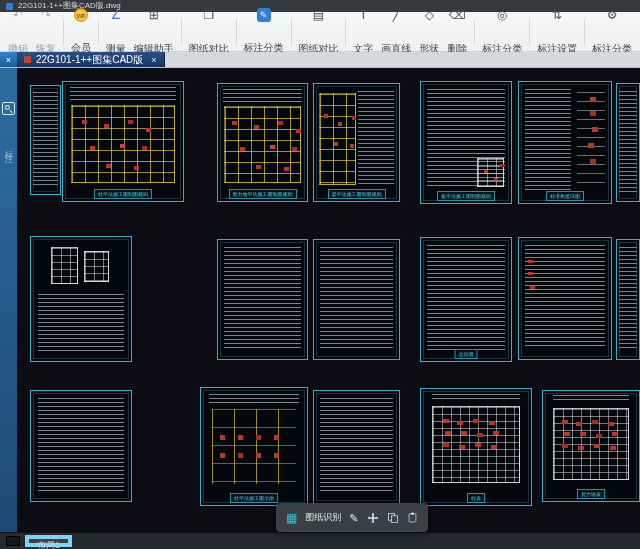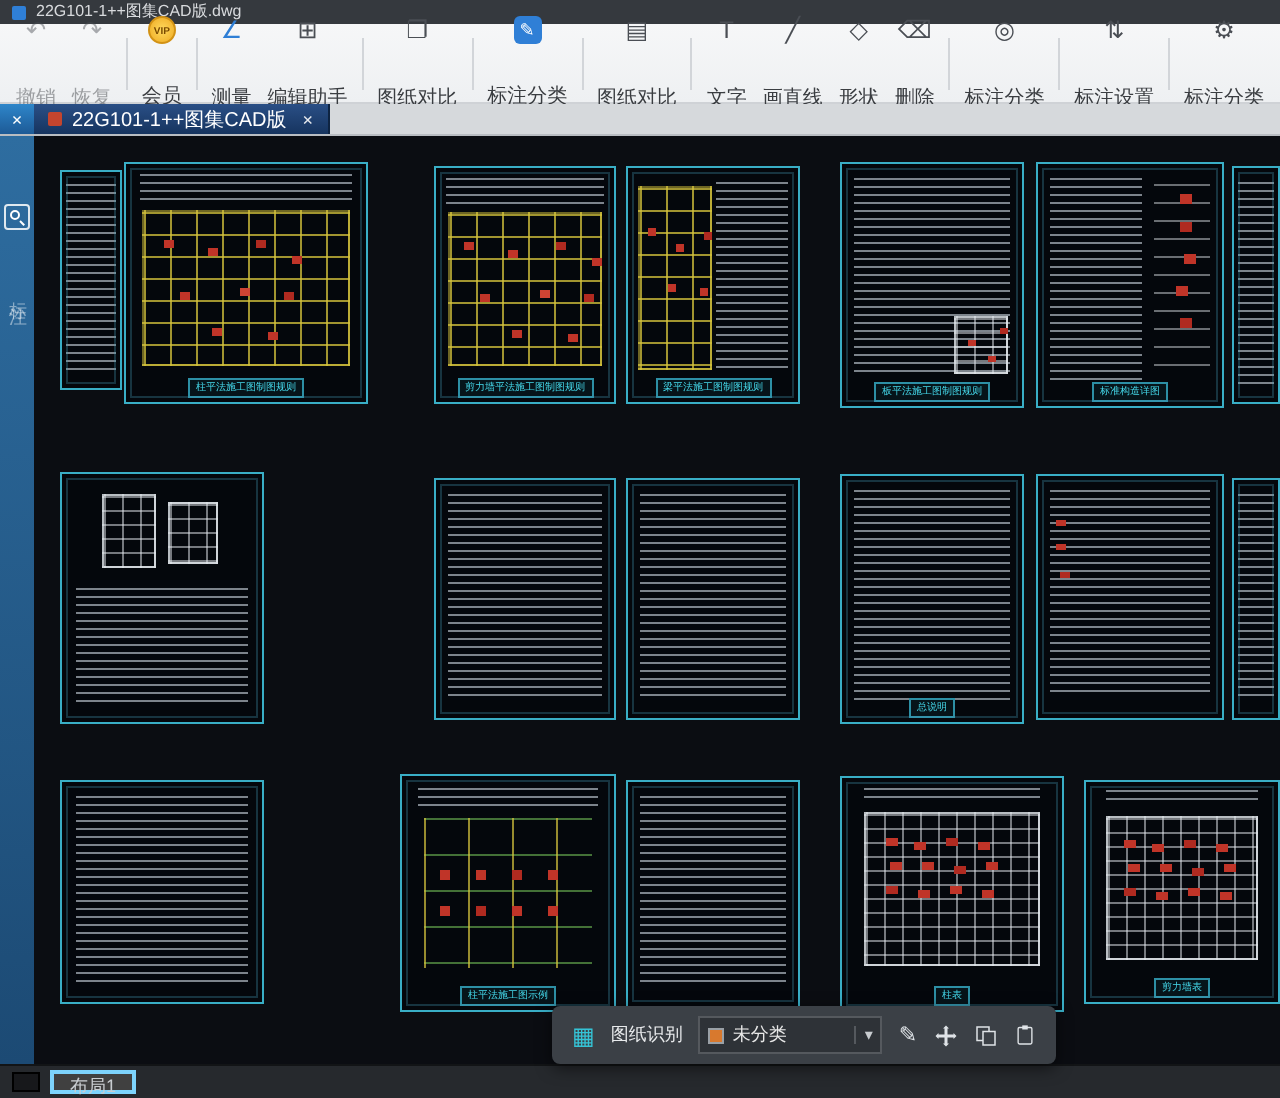--- a/index.html
+++ b/index.html
@@ -133,21 +133,21 @@
   .swatch { width:8px; height:8px; border:1px solid #9aa0a6; }
   .fb-dd .caret { margin-left:auto; color:#c8ccd0; font-size:8px; border-left:1px solid #55595e;
     padding-left:4px; }
   .fb-ic { color:#dfe3e7; font-size:11px; line-height:12px; display:flex; align-items:center; }
 
   
   .statusbar { position:absolute; left:0; top:532px; width:640px; height:17px;
     background:#26292d; border-top:1px solid #121416; display:flex; align-items:center;
     padding-left:6px; gap:5px; }
   .sb-model { width:14px; height:10px; background:#17181b; border:1px solid #000; }
-  .sb-tab { height:12px; line-height:12px; background:#404040; border:2px solid #7dd3fc;
+  .sb-tab { height:12px; line-height:12px; background:#404040; border:4px solid #7dd3fc;
     color:#c9cdd1; font-size:9px; padding:0 8px; }
 </style>
 </head>
 <body>
 
 <div class="stage">
 
   <div class="titlebar">
     <span class="app-icon"></span>
     <span class="title-text">22G101-1++图集CAD版.dwg</span>
@@ -365,25 +365,20 @@
 
     <div class="ly w"></div>
     <div class="ly r"></div>
     <div class="sheet-title">剪力墙表</div>
   </div>
 </div>
 
   <div class="floatbar">
     <span class="fb-grid">▦</span>
     <span class="fb-label">图纸识别</span>
-    <div class="fb-dd">
-      <span class="swatch" style="background: rgb(216, 121, 46);"></span>
-      <span>未分类</span>
-      <span class="caret">▾</span>
-    </div>
     <span class="fb-ic">✎</span>
     <span class="fb-ic">
       <svg viewBox="0 0 16 16" width="12" height="12">
           <path d="M8 1l2 2H9v4h4V6l2 2-2 2V9H9v4h1l-2 2-2-2h1V9H3v1L1 8l2-2v1h4V3H6z" fill="#dfe3e7"></path>
         </svg>
     </span>
     <span class="fb-ic">
       <svg viewBox="0 0 16 16" width="12" height="12">
           <rect x="2" y="2" width="8" height="9" fill="none" stroke="#dfe3e7"></rect>
           <rect x="6" y="5" width="8" height="9" fill="#3b4046" stroke="#dfe3e7"></rect>

